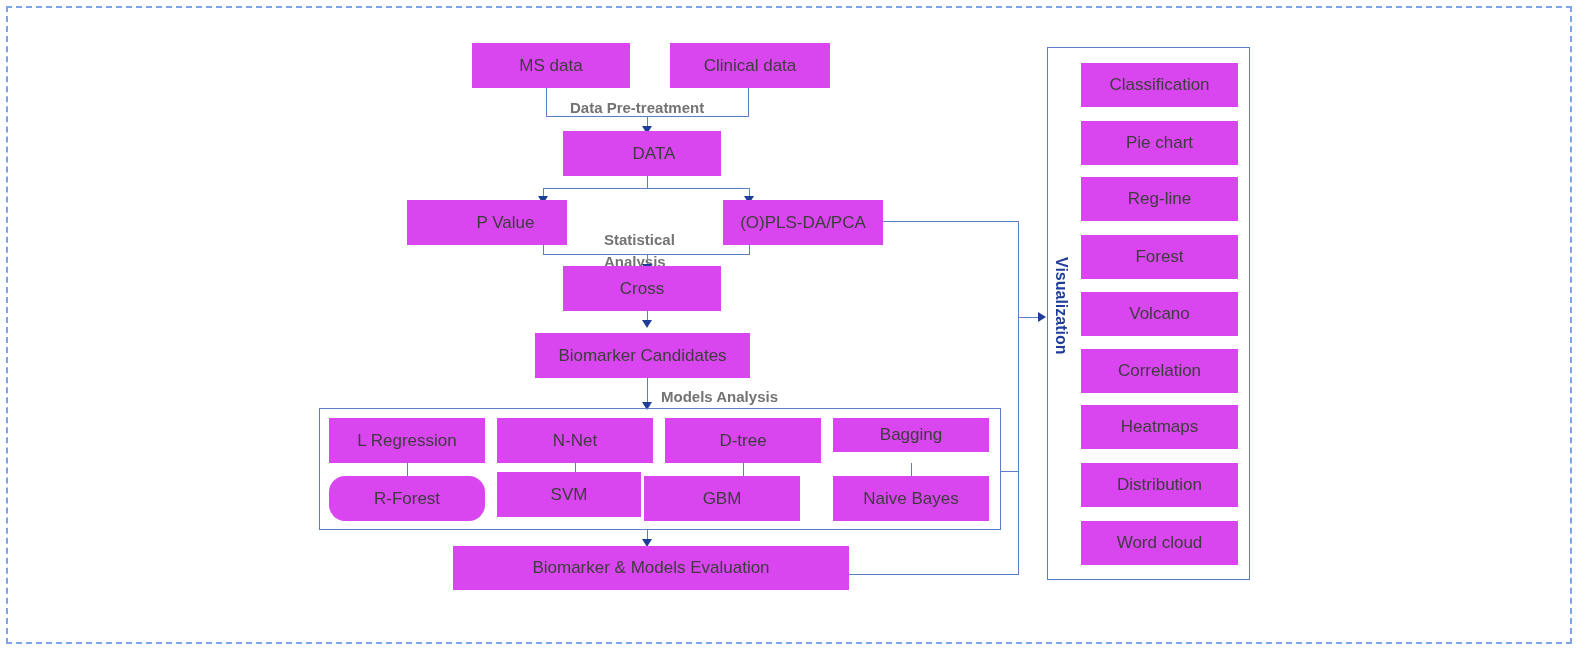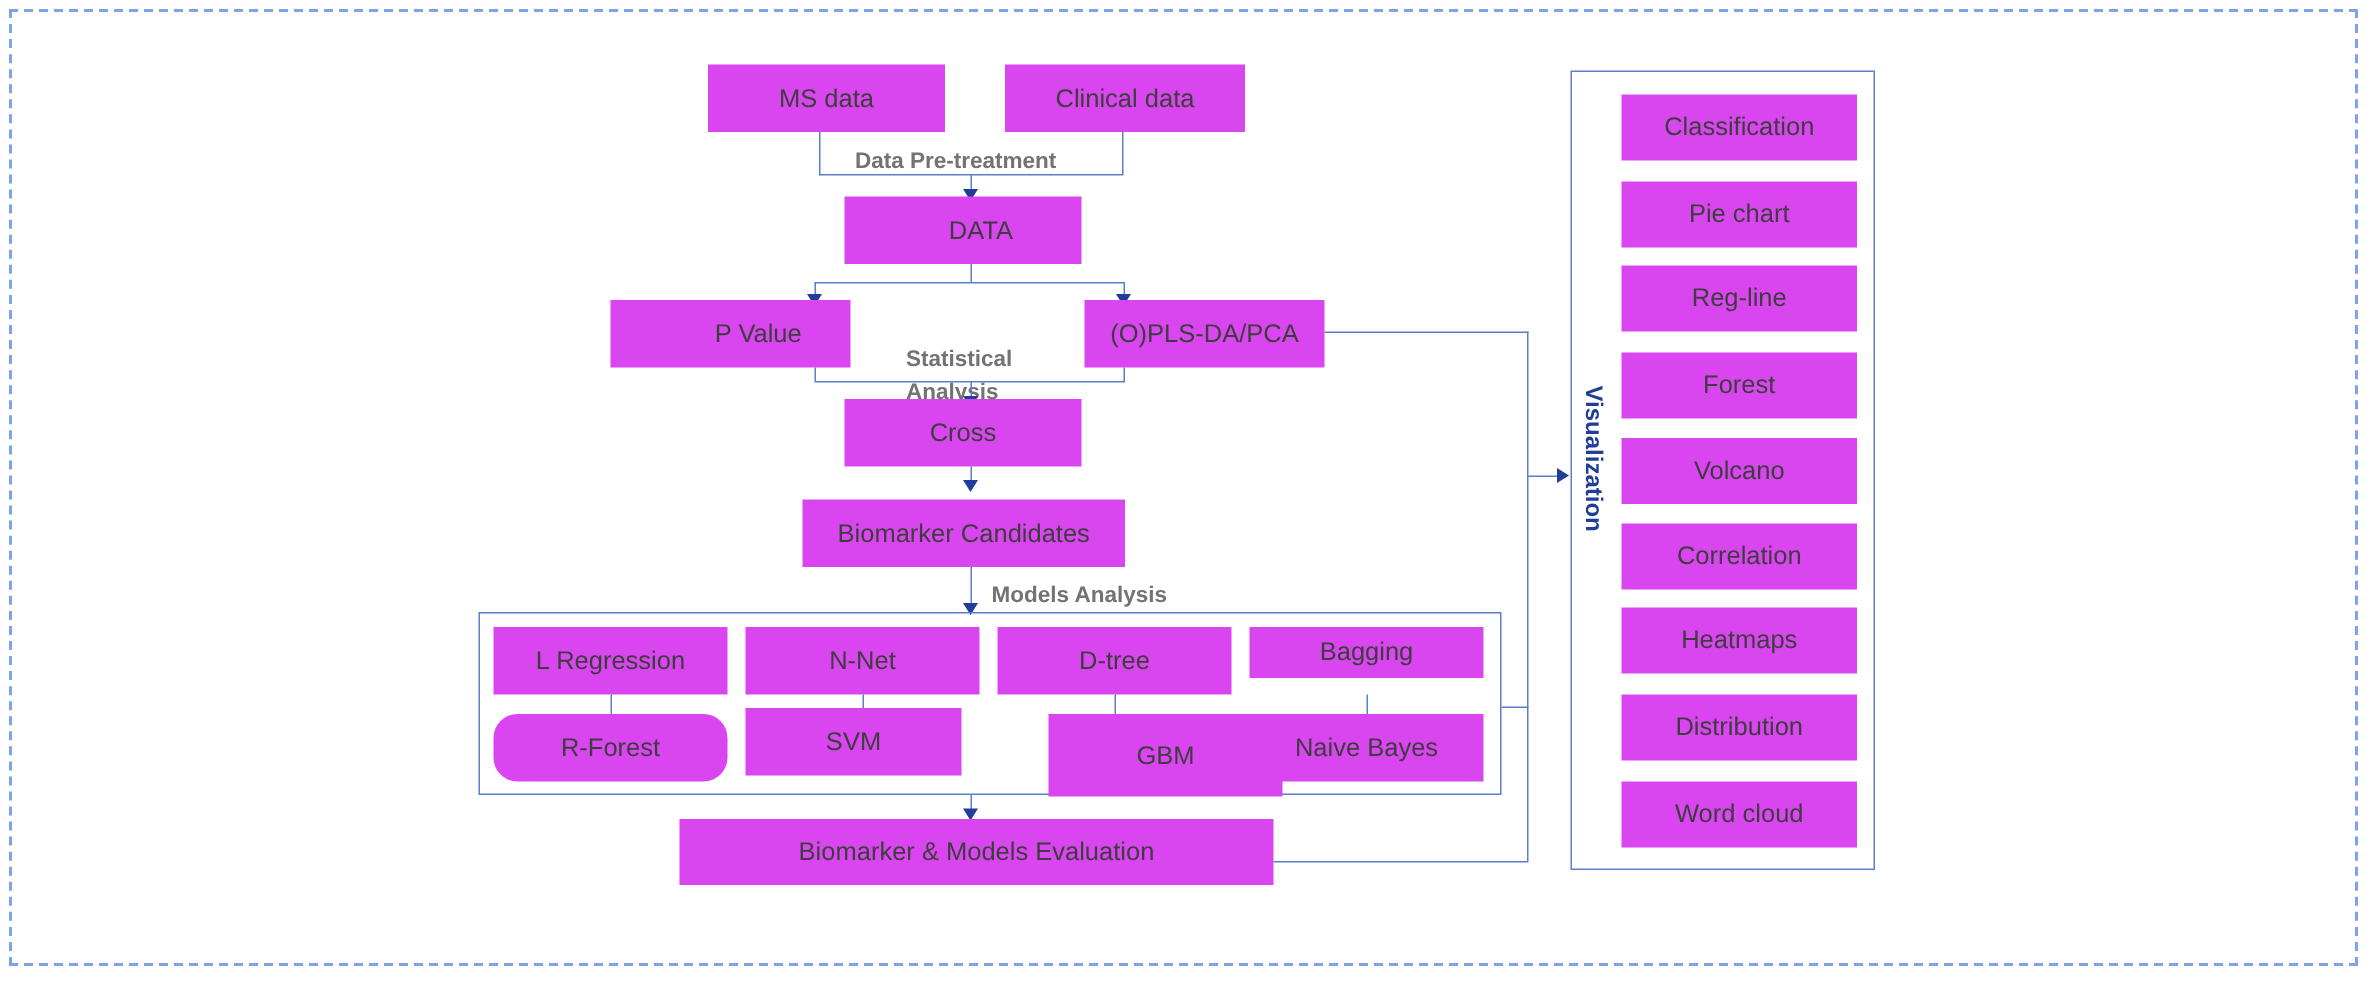--- a/index.html
+++ b/index.html
@@ -158,21 +158,21 @@
   <div class="node" style="left:665px; top:418px; width:156px; height:45px;">D-tree</div>
   <div class="node" style="left:833px; top:418px; width:156px; height:34px;">Bagging</div>
 
   <div class="vline" style="left:407px; top:463px; height:13px;"></div>
   <div class="vline" style="left:575px; top:463px; height:13px;"></div>
   <div class="vline" style="left:743px; top:463px; height:13px;"></div>
   <div class="vline" style="left:911px; top:463px; height:13px;"></div>
 
   <div class="node" style="left:329px; top:476px; width:156px; height:45px;border-radius:16px;">R-Forest</div>
   <div class="node" style="left:497px; top:472px; width:144px; height:45px;">SVM</div>
-  <div class="node" style="left:699px; top:476px; width:156px; height:55px;">GBM</div>
+  <div class="node" style="left:644px; top:476px; width:156px; height:45px;">GBM</div>
   <div class="node" style="left:833px; top:476px; width:156px; height:45px;">Naive Bayes</div>
 
   <div class="vline" style="left:647px; top:530px; height:11px;"></div>
   <div class="arrow-down" style="left:642px; top:539px;"></div>
 
   <div class="node" style="left:453px; top:546px; width:396px; height:44px;">Biomarker &amp; Models Evaluation</div>
 
   <div class="hline" style="left:883px; top:221px; width:136px;"></div>
 
   <div class="hline" style="left:1001px; top:471px; width:18px;"></div>

